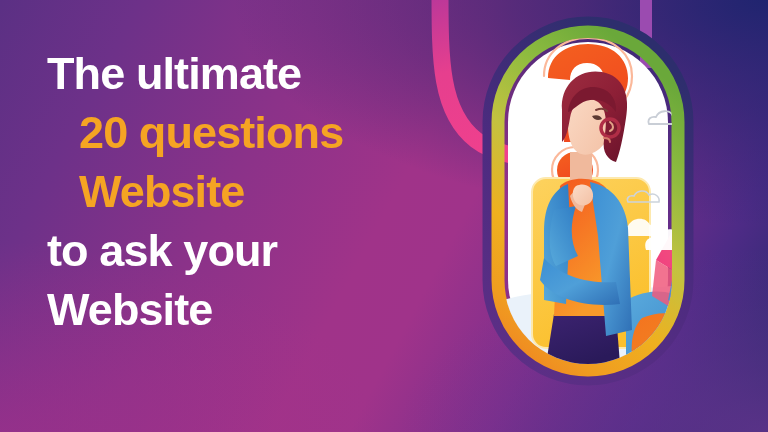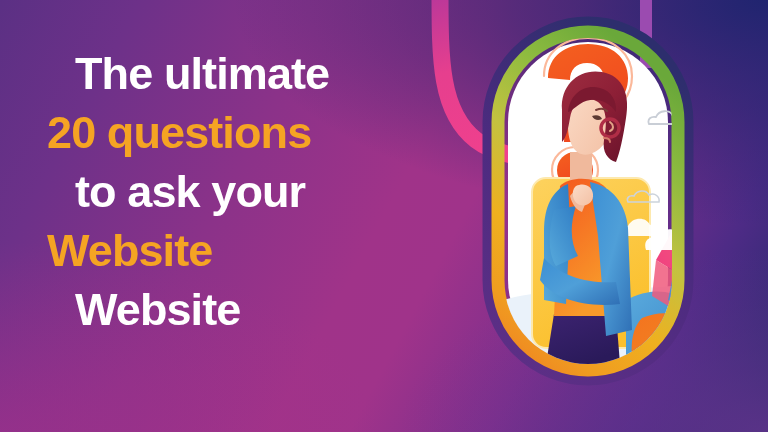--- a/index.html
+++ b/index.html
@@ -48,22 +48,22 @@
     z-index: 40;
   }
   .hl-line {
     display: block;
     font-size: 45px;
     line-height: 59px;
     font-weight: 700;
     letter-spacing: -0.9px;
     white-space: nowrap;
   }
-  .hl-white { color: #ffffff; margin-left: 28px; }
-  .hl-accent { color: #f5a423; }
+  .hl-white { color: #ffffff; }
+  .hl-accent { color: #f5a423; margin-left: 32px; }
 
   
   .art {
     position: absolute;
     left: 420px;
     top: 0;
     width: 348px;
     height: 432px;
     z-index: 20;
   }
@@ -266,18 +266,18 @@
           </g>
 
         </g>
       </g>
     </svg>
   </div>
 
   <div class="headline">
     <span class="hl-line hl-white">The ultimate</span>
     <span class="hl-line hl-accent">20 questions</span>
+    <span class="hl-line hl-accent">Website</span>
     <span class="hl-line hl-white">to ask your</span>
-    <span class="hl-line hl-accent">Website</span>
     <span class="hl-line hl-white">Website</span>
   </div>
 
 </div>
 
 </body></html>

